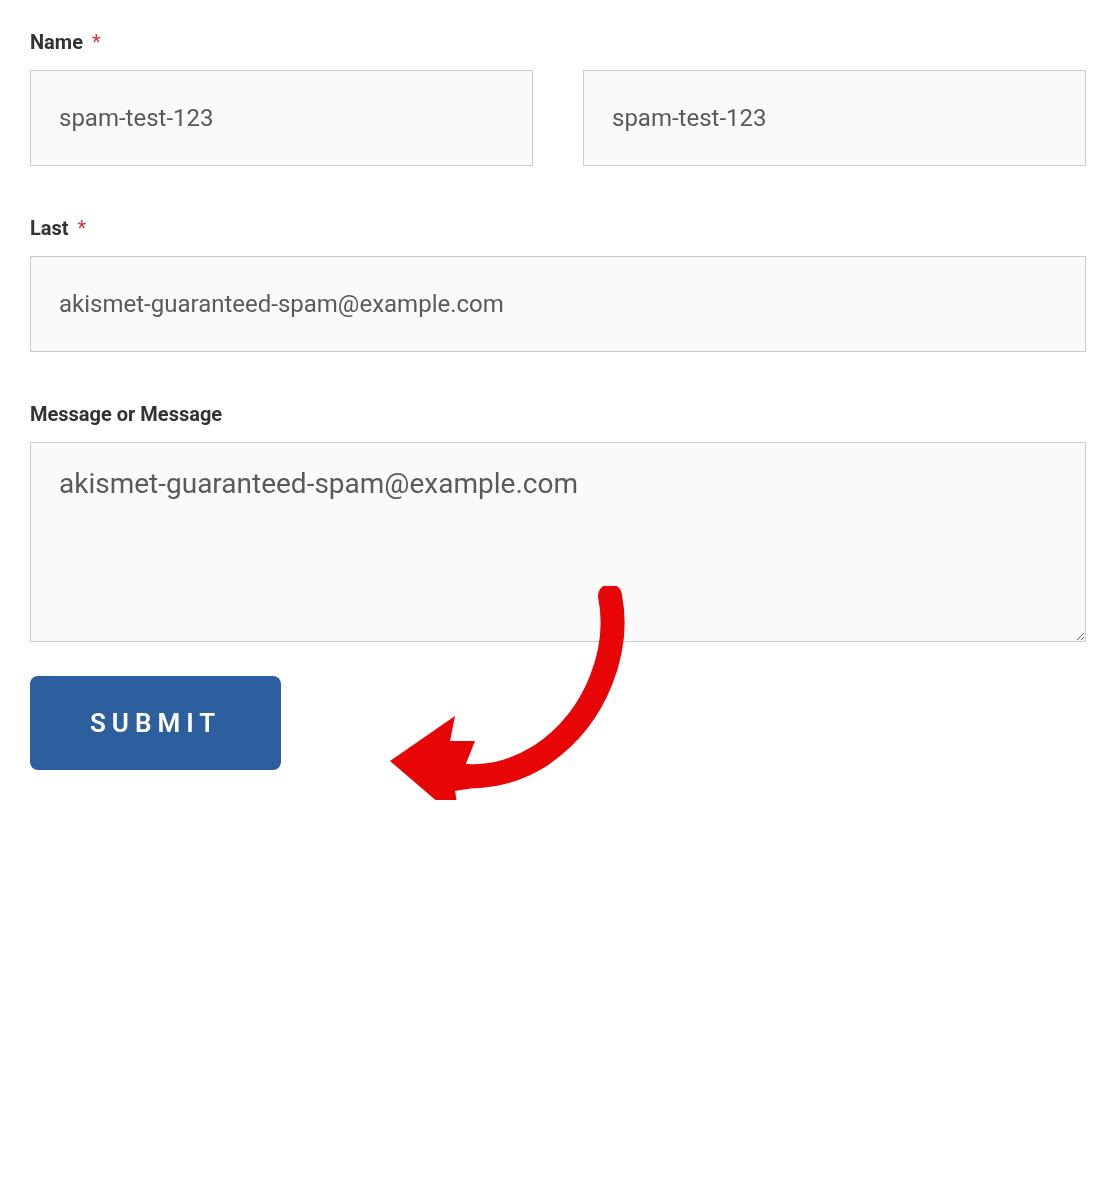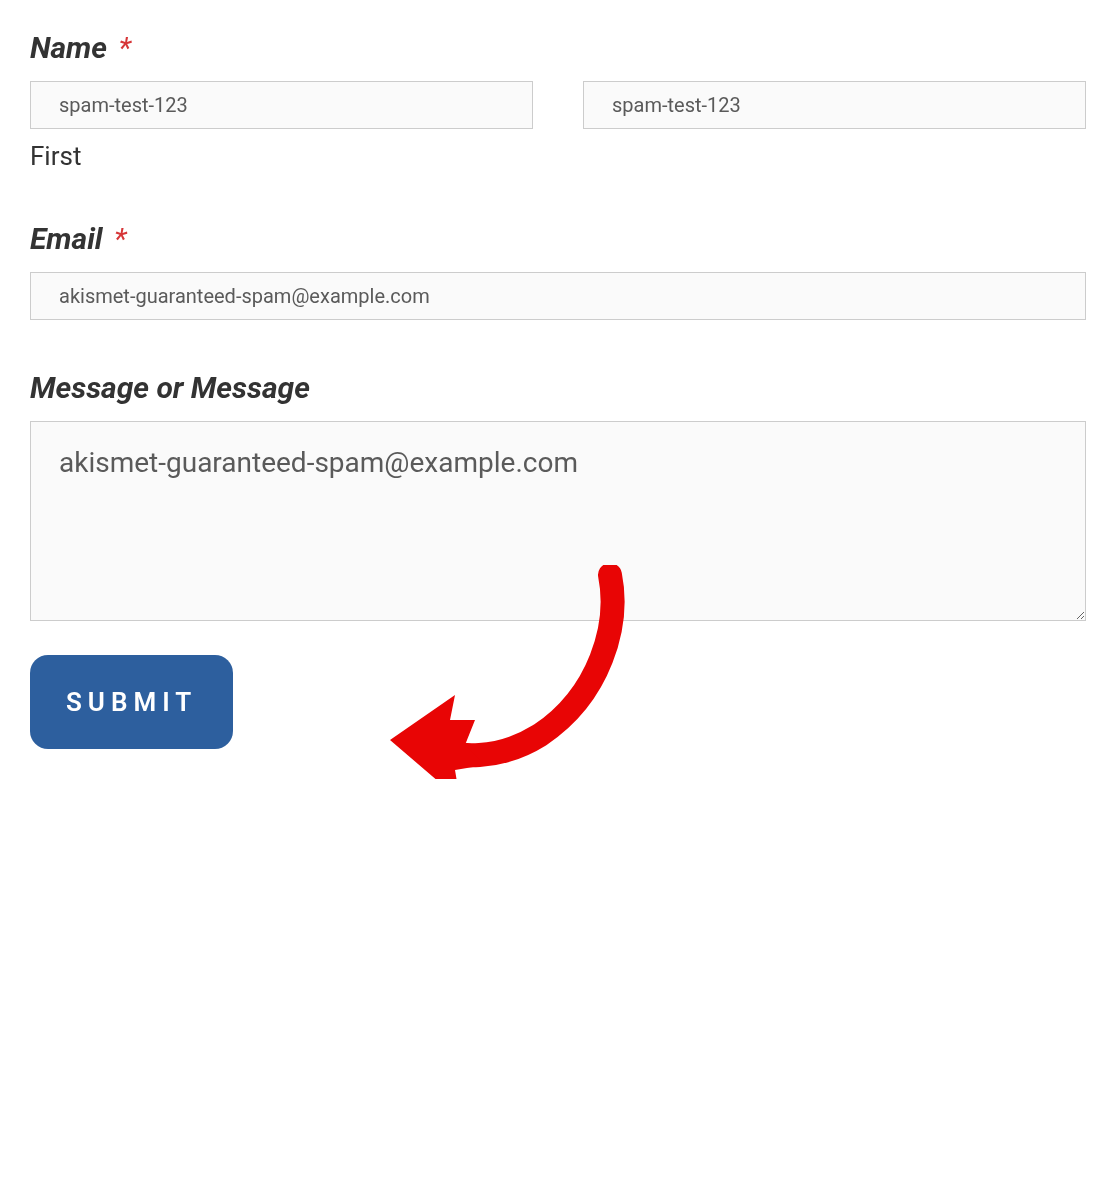--- a/index.html
+++ b/index.html
@@ -13,45 +13,44 @@
       padding: 30px;
       width: 1116px;
     }
     .form-container {
       width: 100%;
     }
     .field-group {
       margin-bottom: 50px;
     }
     .field-label {
-      font-size: 30px;
+      font-size: 20px;
       font-weight: 700;
       color: #333333;
       margin-bottom: 16px;
       display: block;
-      font-style: italic;
     }
     .required-asterisk {
       color: #d63638;
       font-weight: 400;
       margin-left: 4px;
     }
     .name-row {
       display: flex;
       gap: 50px;
     }
     .name-col {
       flex: 1;
       display: flex;
       flex-direction: column;
     }
     .text-input {
       width: 100%;
-      padding: 11px 28px;
-      font-size: 20px;
+      padding: 33px 28px;
+      font-size: 24px;
       color: #5a5a5a;
       background: #fafafa;
       border: 1px solid #cccccc;
       font-family: inherit;
       outline: none;
     }
     .sub-label {
       font-size: 26px;
       color: #333333;
       margin-top: 12px;
@@ -66,25 +65,25 @@
       border: 1px solid #cccccc;
       font-family: inherit;
       outline: none;
       resize: both;
       min-height: 200px;
     }
     .submit-button {
       background: #2d5f9e;
       color: #ffffff;
       border: none;
-      padding: 32px 36px;
+      padding: 32px 60px;
       font-size: 26px;
       font-weight: 600;
       letter-spacing: 6px;
-      border-radius: 18px;
+      border-radius: 8px;
       cursor: pointer;
       text-transform: uppercase;
       font-family: inherit;
     }
     .submit-row {
       position: relative;
       margin-top: 30px;
     }
     .arrow-annotation {
       position: absolute;
@@ -101,31 +100,30 @@
 <div class="form-container">
 
   <div class="field-group">
     <label class="field-label">
       <span>Name</span>
       <span class="required-asterisk">*</span>
     </label>
     <div class="name-row">
       <div class="name-col">
         <input type="text" class="text-input" value="spam-test-123" style="">
-        <span class="sub-label">First</span>
       </div>
       <div class="name-col">
         <input type="text" class="text-input" value="spam-test-123" style="">
       </div>
     </div>
   </div>
 
   <div class="field-group">
     <label class="field-label">
-      <span>Email</span>
+      <span>Last</span>
       <span class="required-asterisk">*</span>
     </label>
     <input type="email" class="text-input" value="akismet-guaranteed-spam@example.com" style="">
   </div>
 
   <div class="field-group" style="margin-bottom: 20px;">
     <label class="field-label">
       <span>Message or Message</span>
     </label>
     <textarea class="textarea-input" style="">akismet-guaranteed-spam@example.com</textarea>

